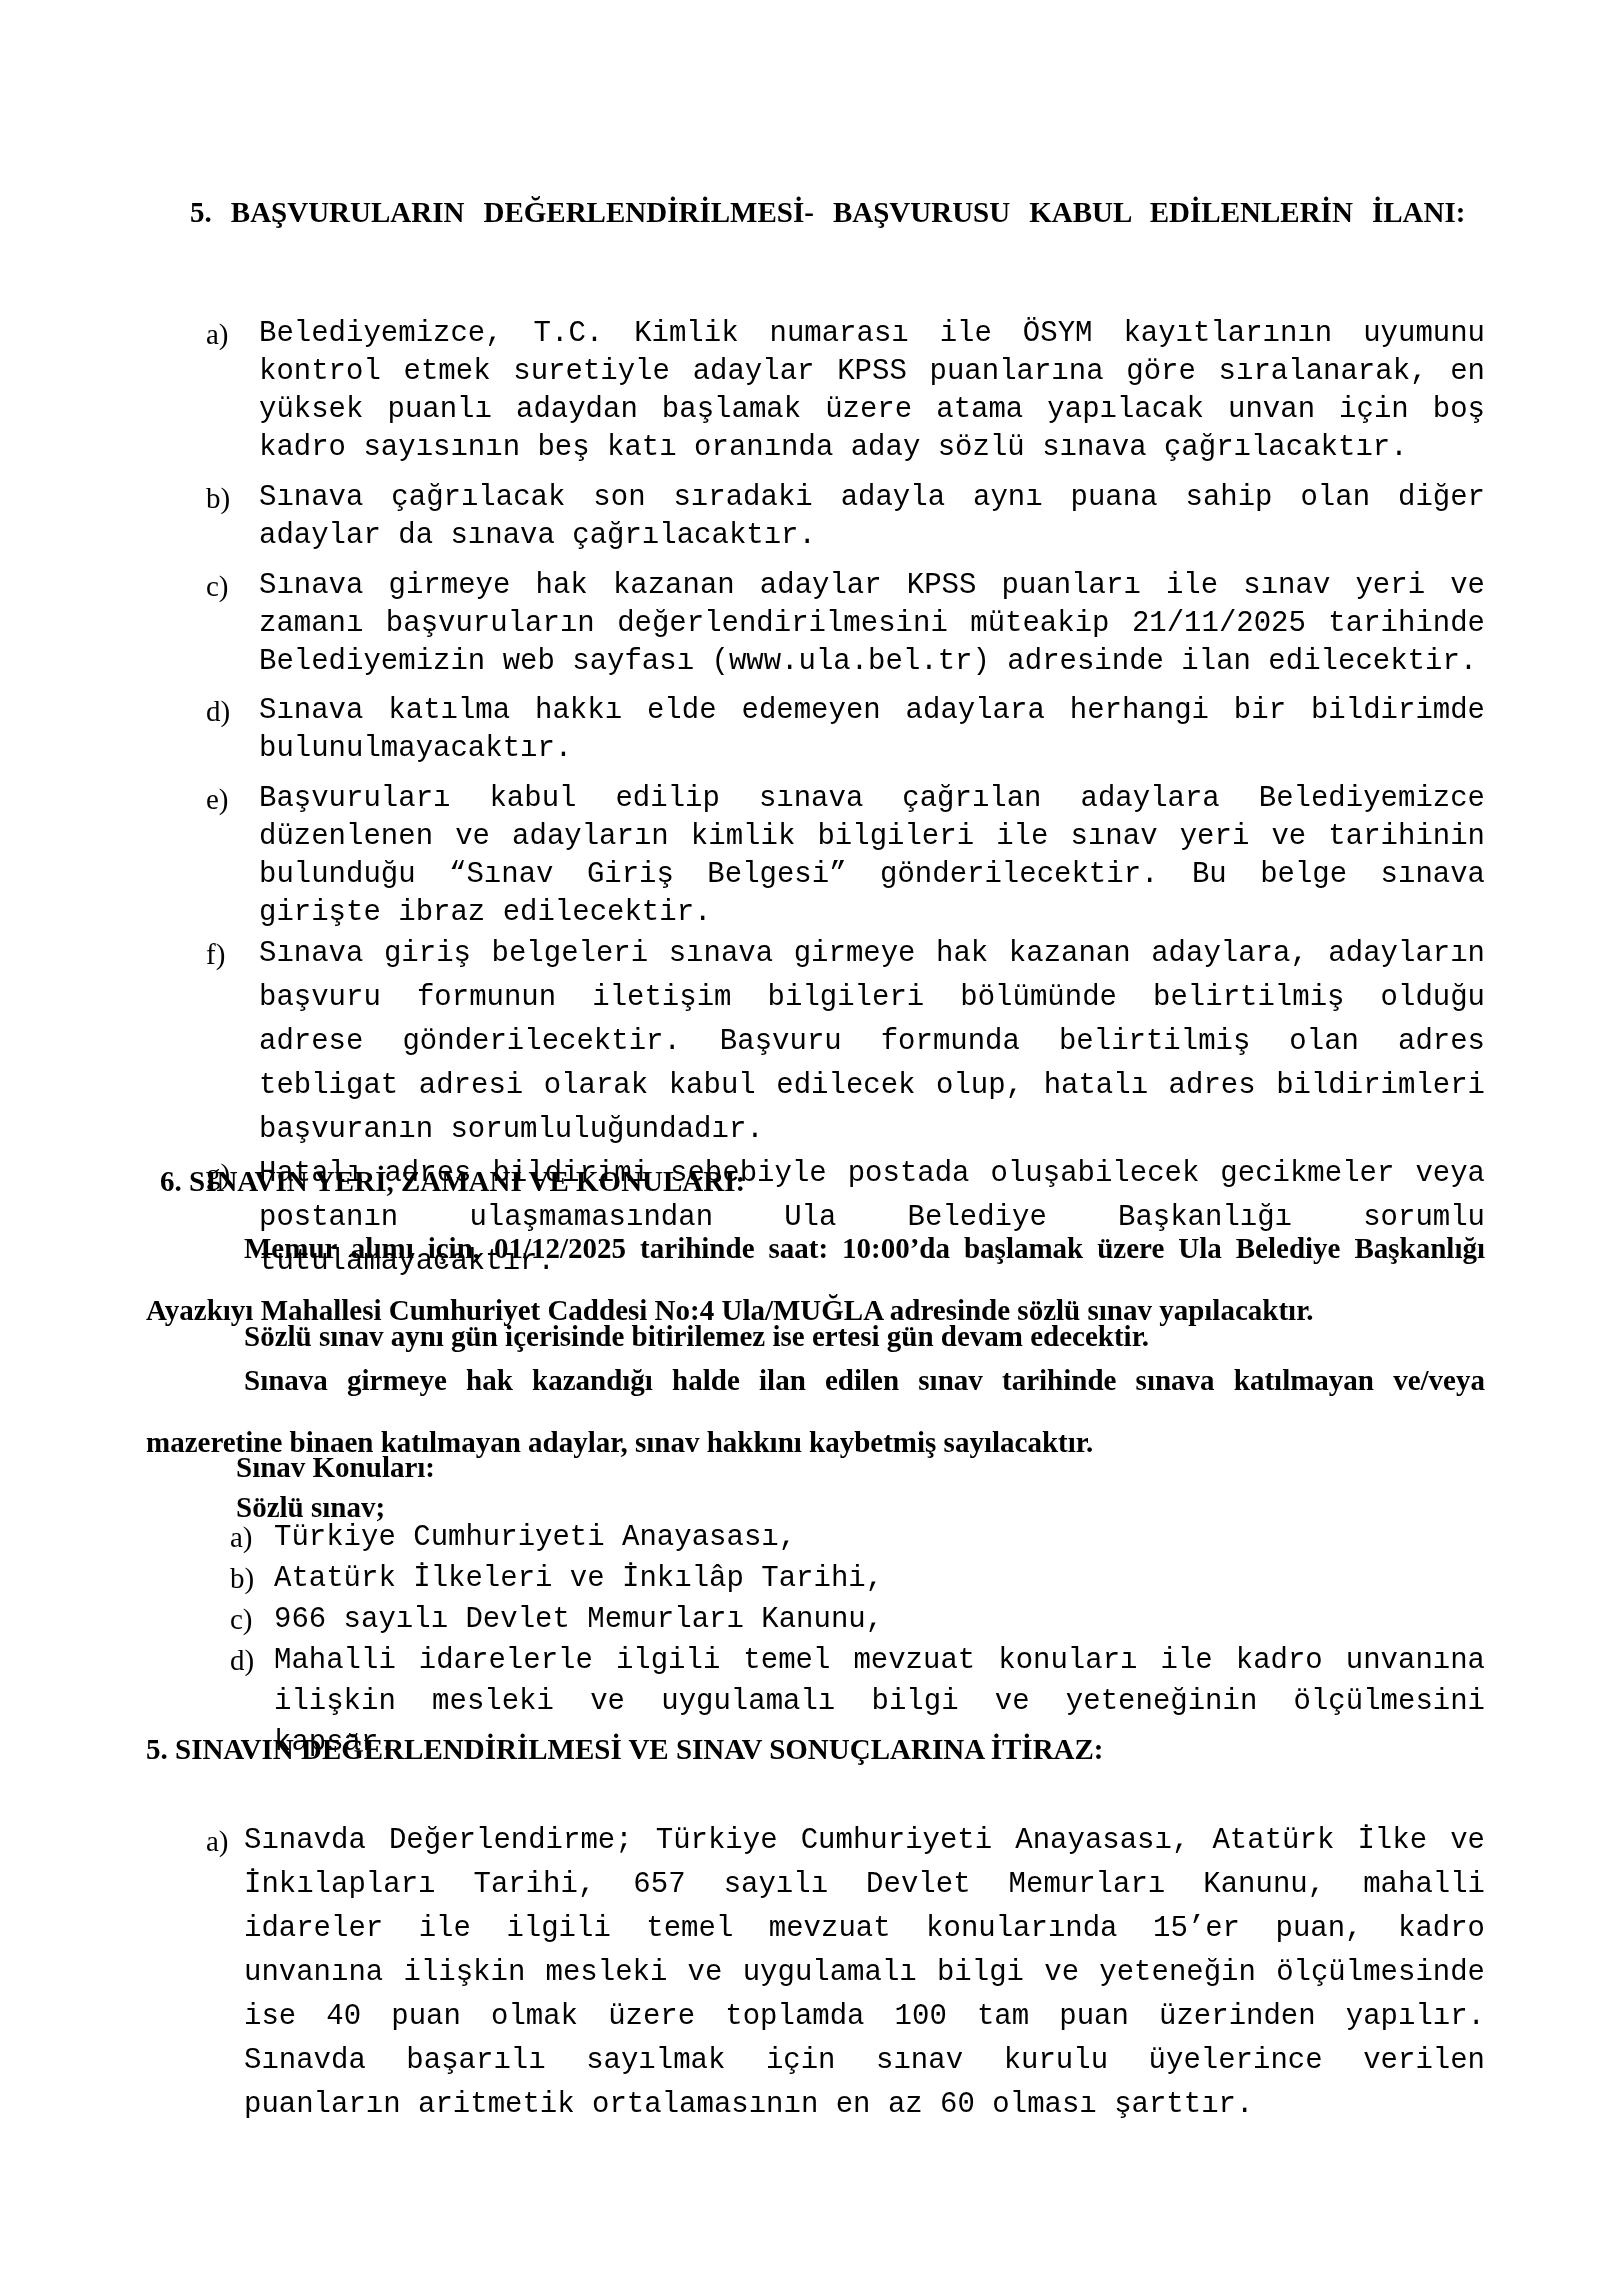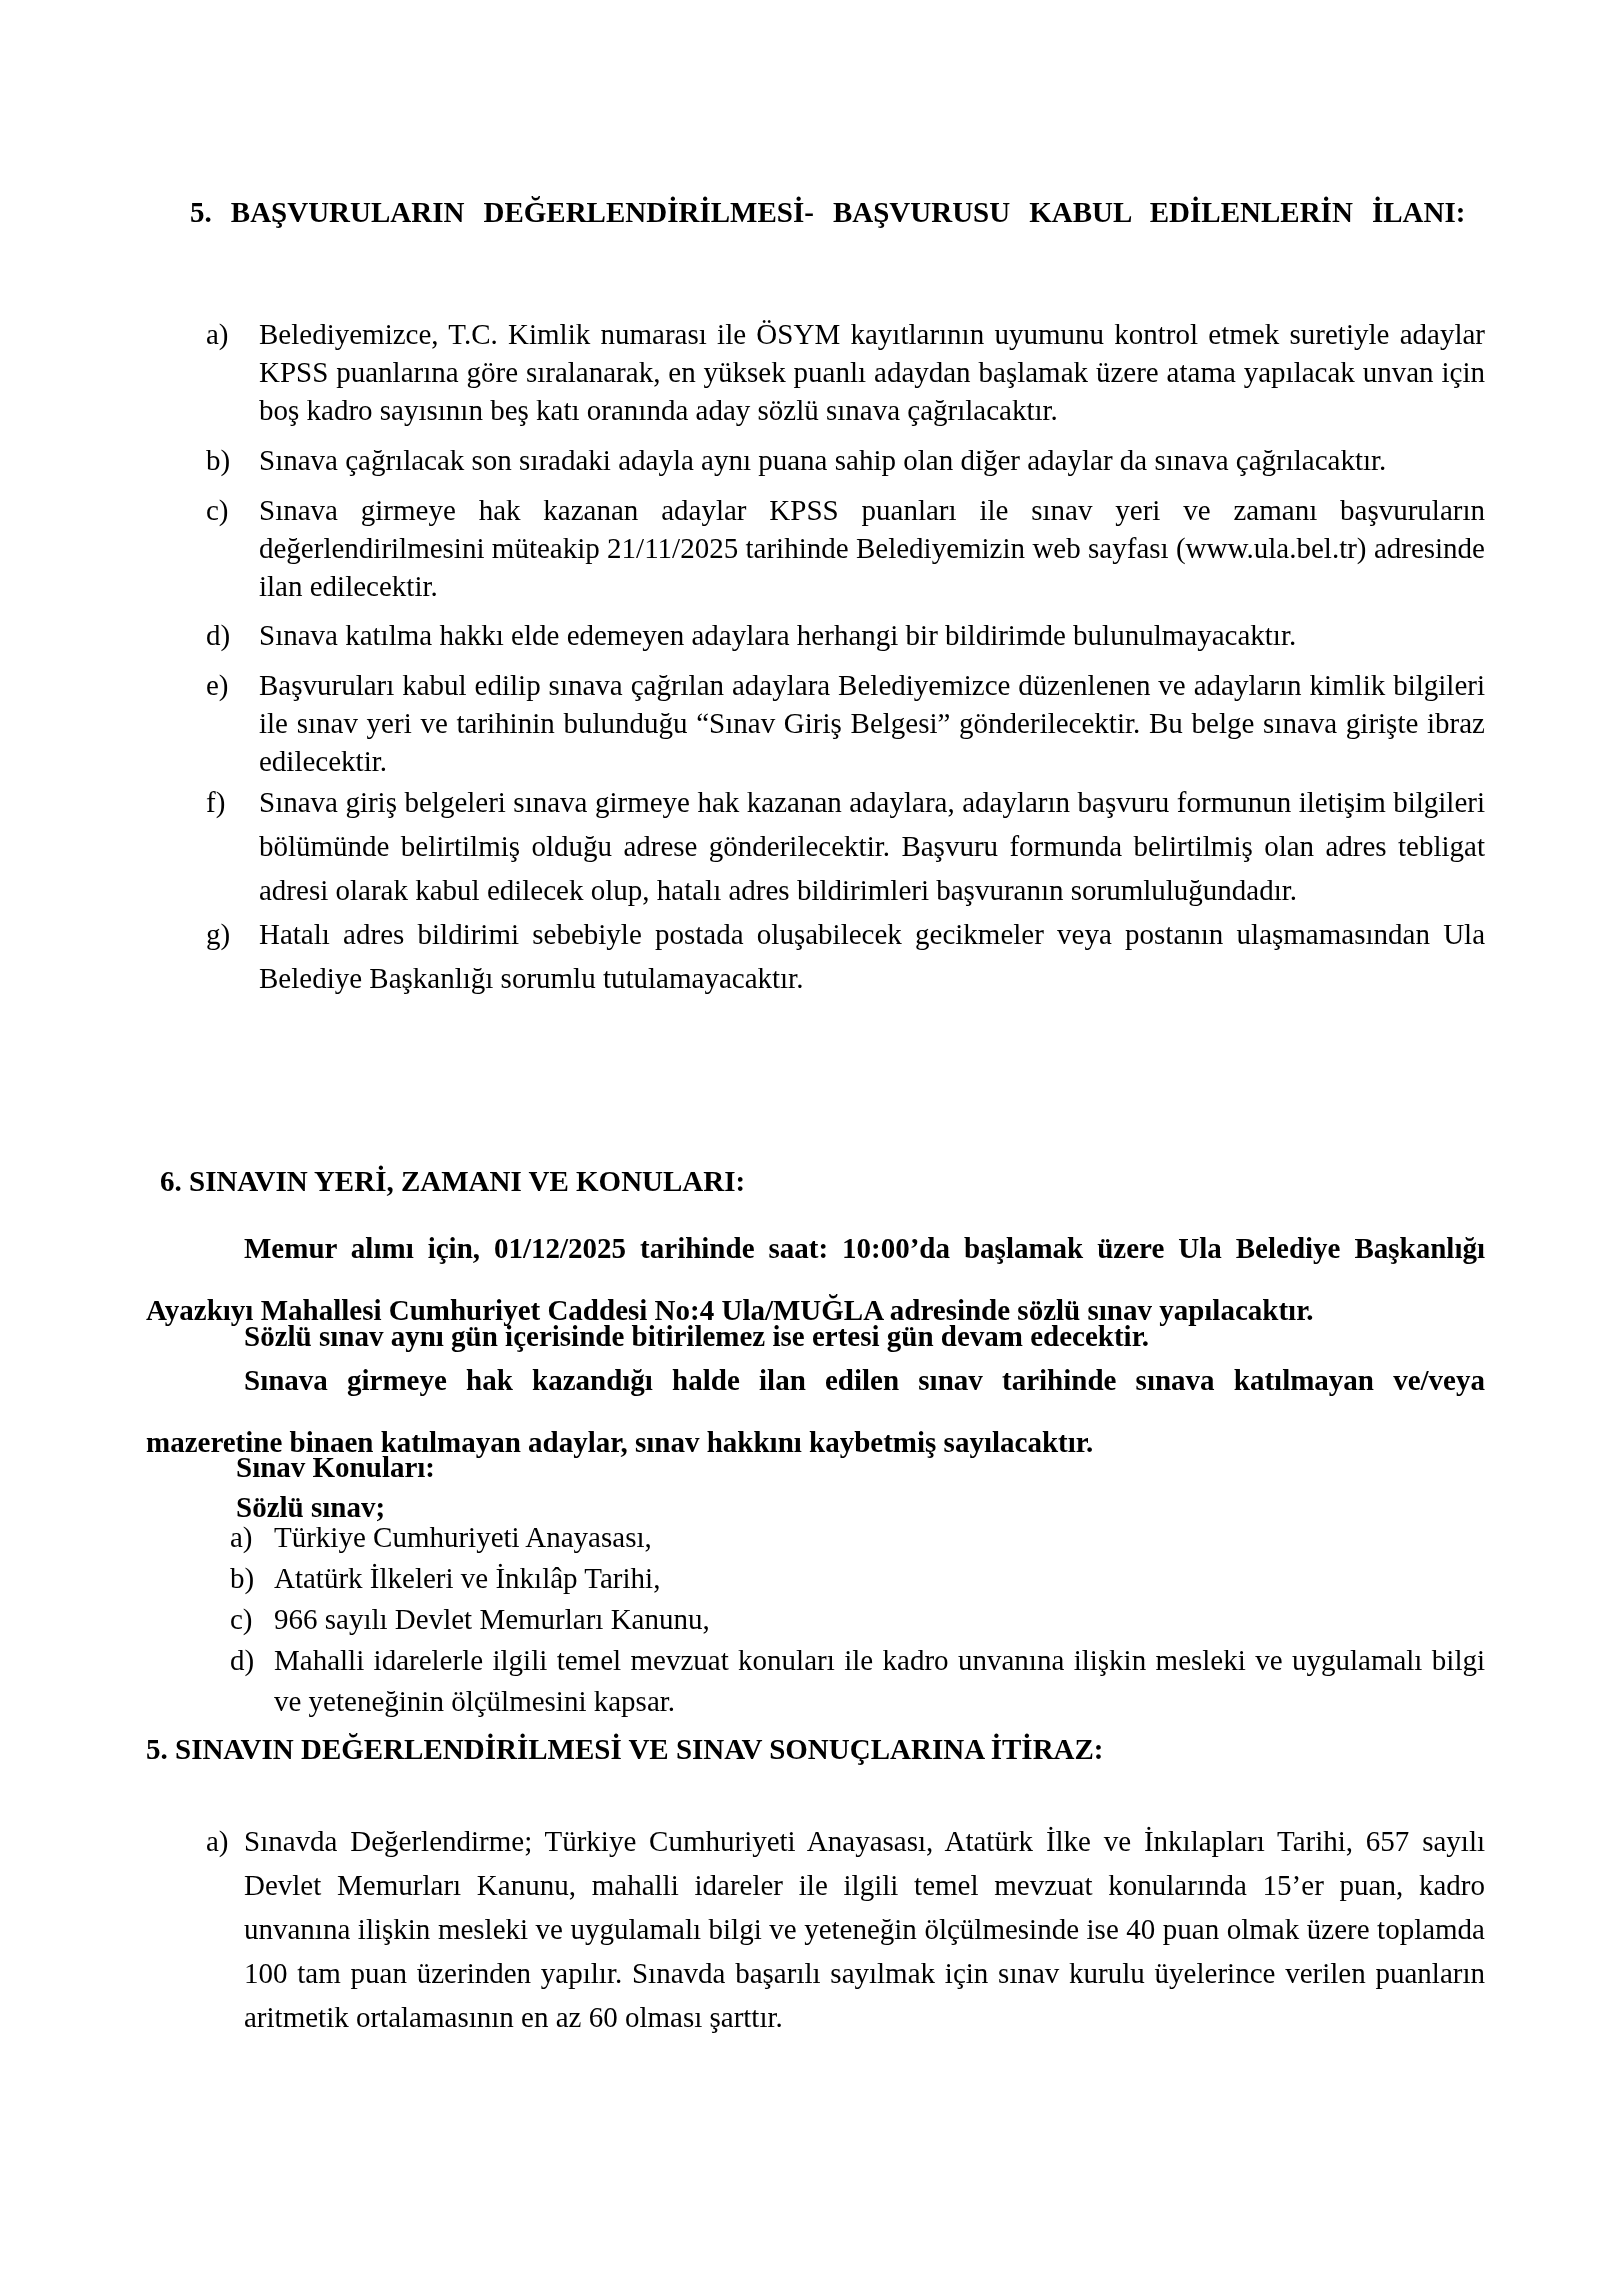--- a/index.html
+++ b/index.html
@@ -14,21 +14,21 @@
       font-weight: bold; font-size: 29px; line-height: 43px;
       text-align: justify; text-align-last: auto; margin: 0;
     }
     .h5 { position: absolute; top: 191px; left: 0; width: 1339px; word-spacing: 11.8px; margin-left: 44px; }
     .h6 { position: absolute; top: 1160px; left: 14px; width: 1339px; }
     .h7 { position: absolute; top: 1728px; left: 0; width: 1339px; }
 
     .list { position: absolute; left: 0; width: 1339px; margin: 0; padding: 0; list-style: none; }
     .item { position: relative; padding-left: 75px; text-align: justify; line-height: 38px; }
     .item .marker { position: absolute; left: 59px; top: 0; }
-    .item .txt { display: block; padding-left: 0; }
+    .item .txt { display: block; padding-left: 0; font-family: Liberation Mono, monospace; }
 
     .list5 { top: 315px; }
     .list5 .item { padding-left: 113px; }
     .list5 .item .marker { left: 60px; }
     .list5 .item.gap { margin-bottom: 11.8px; }
     .list5 .item.wide { line-height: 44px; }
 
     .para { position: absolute; left: 0; width: 1339px; line-height: 62px; text-align: justify; margin: 0; font-weight: bold; }
     .indent { text-indent: 98px; }
     .p6a { top: 1217px; }

